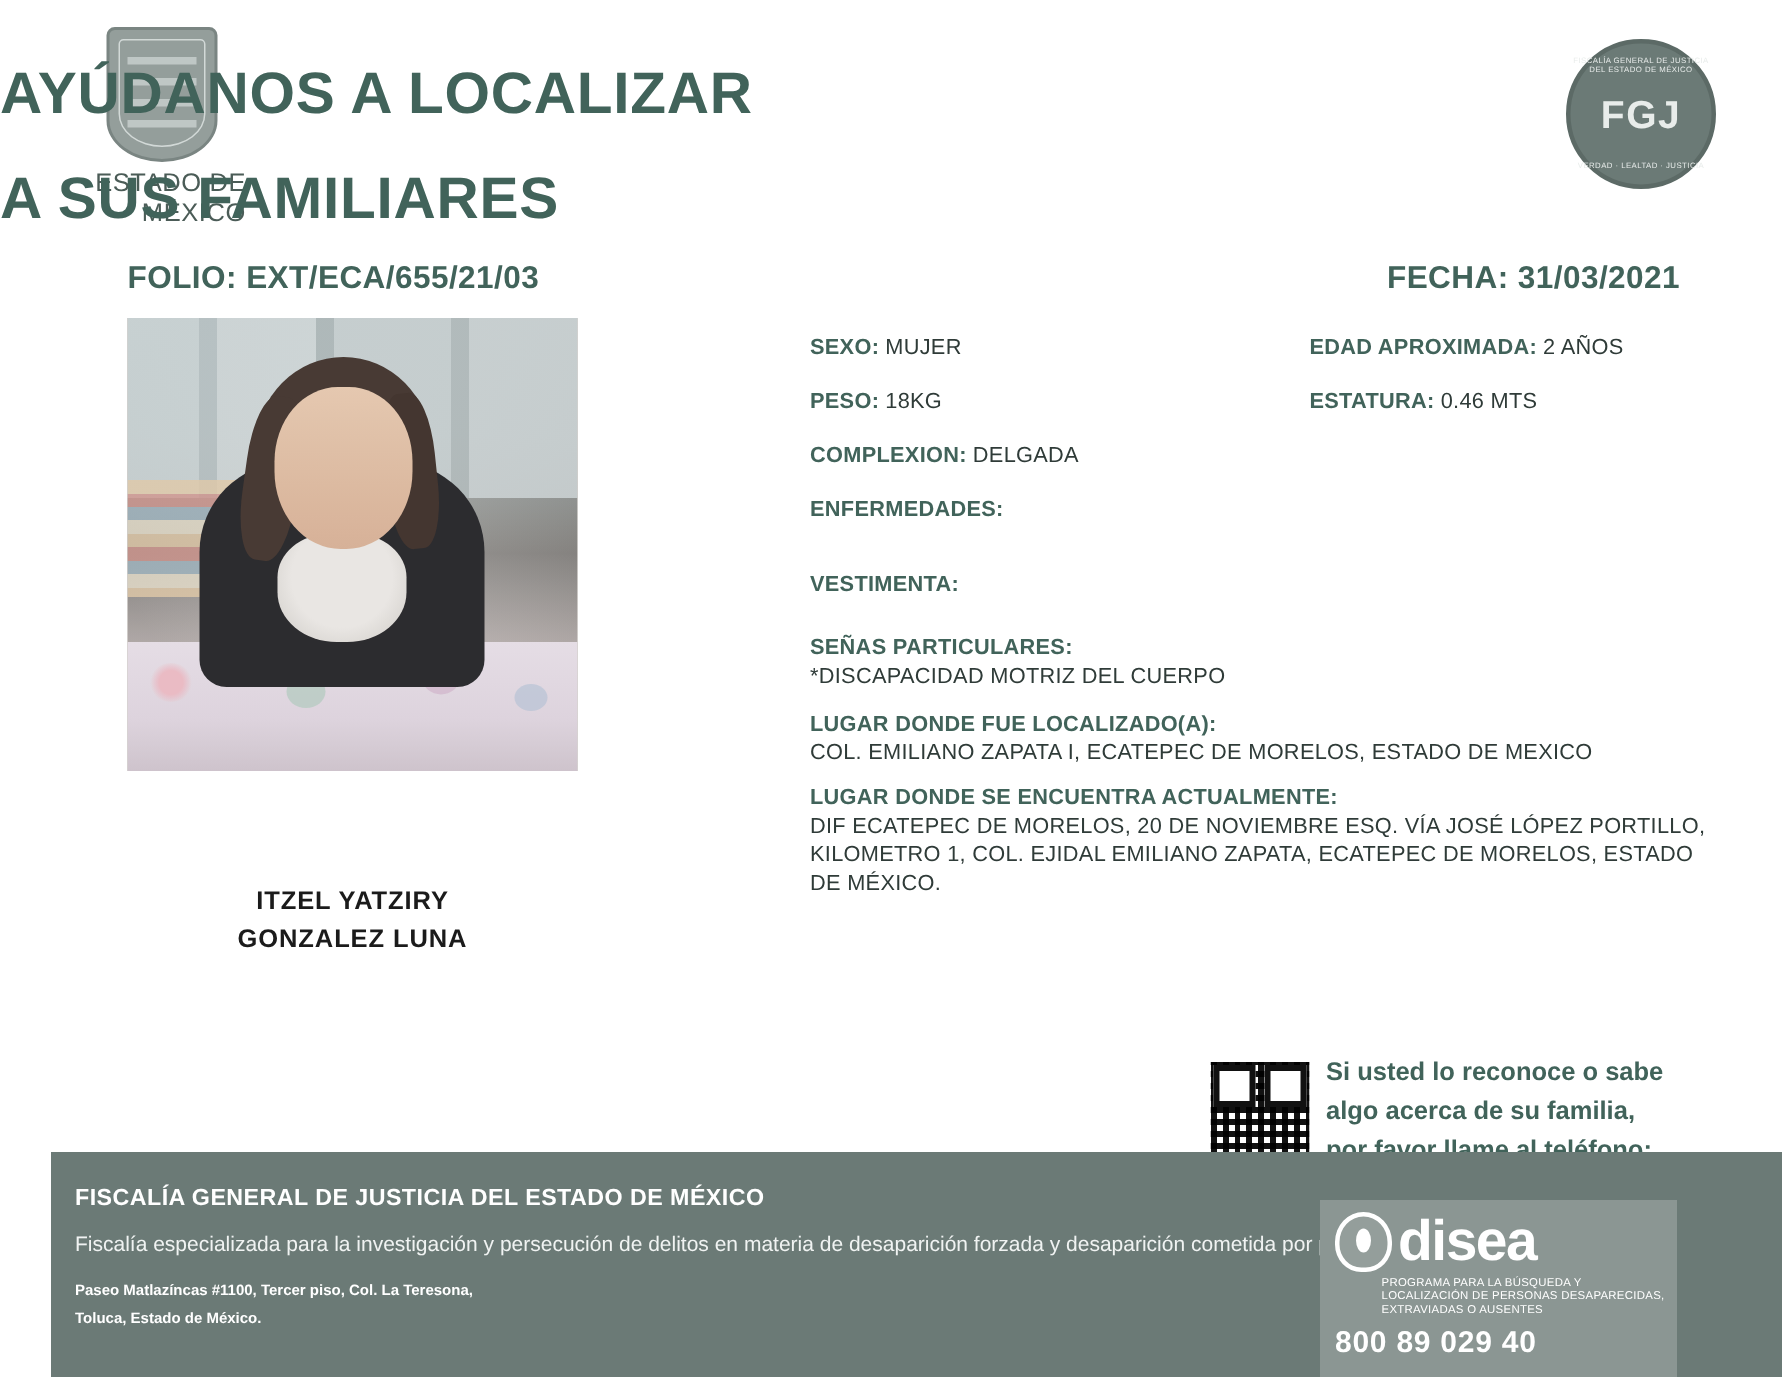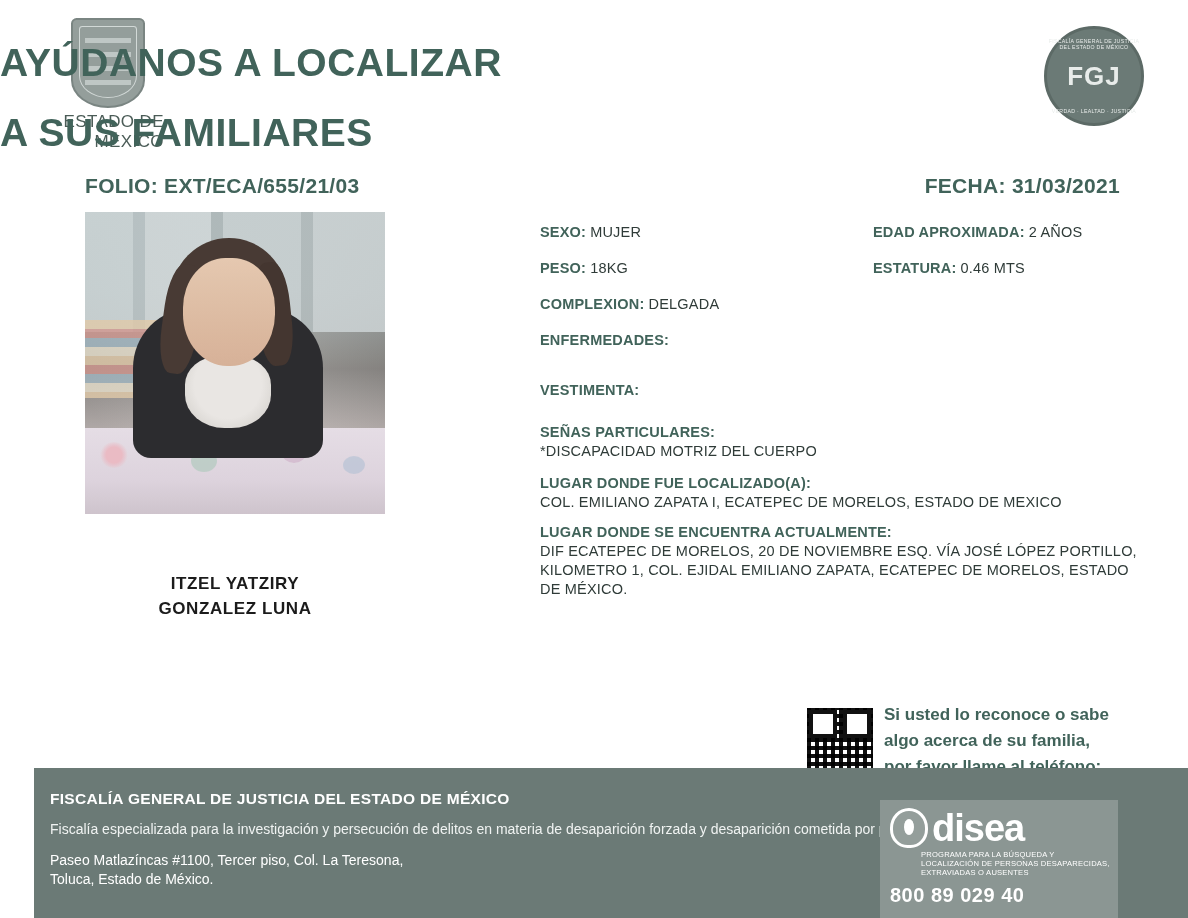--- a/index.html
+++ b/index.html
@@ -213,21 +213,21 @@
     left: 172px; top: 50px;
     width: 34px; height: 104px;
     border-radius: 40%;
     background: #46362e;
     transform: rotate(-6deg);
   }
 
   .name {
     position: absolute;
     left: 85px;
-    top: 571px;
+    top: 588px;
     width: 300px;
     text-align: center;
     font-size: 17px;
     font-weight: bold;
     color: #1b1b1b;
     line-height: 25px;
     letter-spacing: .6px;
   }
 
   
@@ -312,23 +312,23 @@
     font-weight: bold;
   }
   .footer p.desc {
     margin: 0 0 12px 0;
     font-size: 14px;
     line-height: 19px;
     color: #f0f3f2;
   }
   .footer p.addr {
     margin: 0;
-    font-size: 14px;
+    font-size: 10px;
     line-height: 19px;
-    font-weight: normal;
+    font-weight: bold;
   }
 
   .disea {
     position: absolute;
     right: 70px;
     bottom: 0;
     width: 238px;
     height: 118px;
     background: #8b9693;
     color: #ffffff;

